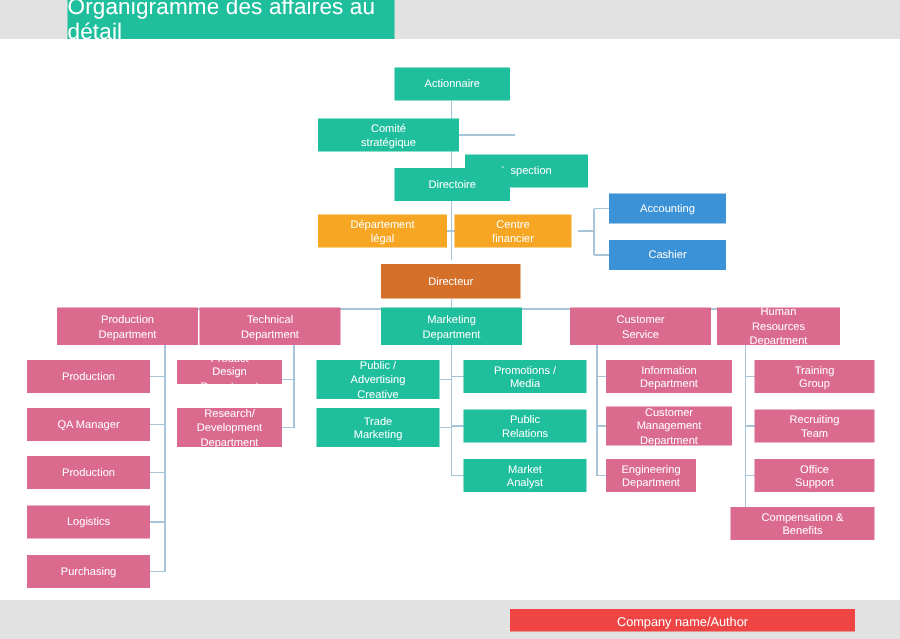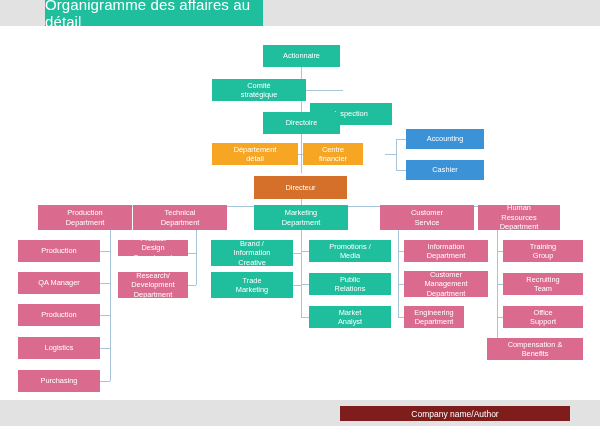--- a/index.html
+++ b/index.html
@@ -49,21 +49,21 @@
   .footer-band {
     position: absolute;
     left: 0; top: 400px;
     width: 600px; height: 26px;
     background: #e2e2e2;
   }
   .footer-chip {
     position: absolute;
     left: 340px; top: 406px;
     width: 230px; height: 15px;
-    background: #7f1d1d;
+    background: #ef4444;
     color: #ffffff;
     font-size: 8.5px;
     display: flex;
     align-items: center;
     justify-content: center;
     text-align: center;
   }
   
   #wires {
     position: absolute;
@@ -152,42 +152,42 @@
       <line x1="497" y1="284" x2="503" y2="284"></line>
       <line x1="497" y1="317" x2="503" y2="317"></line>
       <line x1="497" y1="348" x2="503" y2="348"></line>
     </g>
   </svg>
 
   <div class="node green" style="left:263px; top:45px;  width:77px;  height:22px;">Actionnaire</div>
   <div class="node green" style="left:212px; top:79px;  width:94px;  height:22px;">Comité stratégique</div>
   <div class="node green" style="left:310px; top:79px;  width:82px;  height:22px;margin-top:24px;">Inspection</div>
   <div class="node green" style="left:263px; top:112px; width:77px;  height:22px;">Directoire</div>
-  <div class="node orange" style="left:212px; top:143px; width:86px;  height:22px;">Département détail</div>
-  <div class="node orange" style="left:303px; top:143px; width:60px;  height:22px;">Centre financier</div>
+  <div class="node orange" style="left:212px; top:143px; width:86px;  height:22px;">Département légal</div>
+  <div class="node orange" style="left:303px; top:143px; width:78px;  height:22px;">Centre financier</div>
   <div class="node blue" style="left:406px; top:129px; width:78px;  height:20px;">Accounting</div>
   <div class="node blue" style="left:406px; top:160px; width:78px;  height:20px;">Cashier</div>
   <div class="node brown" style="left:254px; top:176px; width:93px;  height:23px;">Directeur</div>
 
   <div class="node pink" style="left:38px;  top:205px; width:94px;  height:25px;">Production Department</div>
   <div class="node pink" style="left:133px; top:205px; width:94px;  height:25px;">Technical Department</div>
   <div class="node green" style="left:254px; top:205px; width:94px;  height:25px;">Marketing Department</div>
   <div class="node pink" style="left:380px; top:205px; width:94px;  height:25px;">Customer Service</div>
   <div class="node pink" style="left:478px; top:205px; width:82px;  height:25px;">Human Resources Department</div>
 
   <div class="node pink" style="left:18px;  top:240px; width:82px;  height:22px;">Production</div>
   <div class="node pink" style="left:18px;  top:272px; width:82px;  height:22px;">QA Manager</div>
   <div class="node pink" style="left:18px;  top:304px; width:82px;  height:22px;">Production</div>
   <div class="node pink" style="left:18px;  top:337px; width:82px;  height:22px;">Logistics</div>
   <div class="node pink" style="left:18px;  top:370px; width:82px;  height:22px;">Purchasing</div>
 
   <div class="node pink" style="left:118px; top:240px; width:70px;  height:16px;">Product Design Department</div>
   <div class="node pink" style="left:118px; top:272px; width:70px;  height:26px;">Research/ Development Department</div>
 
-  <div class="node green" style="left:211px; top:240px; width:82px;  height:26px;">Brand / Information Creative</div>
+  <div class="node green" style="left:211px; top:240px; width:82px;  height:26px;">Public / Advertising Creative</div>
   <div class="node green" style="left:211px; top:272px; width:82px;  height:26px;">Trade Marketing</div>
 
   <div class="node green" style="left:309px; top:240px; width:82px;  height:22px;">Promotions / Media</div>
   <div class="node green" style="left:309px; top:273px; width:82px;  height:22px;">Public Relations</div>
   <div class="node green" style="left:309px; top:306px; width:82px;  height:22px;">Market Analyst</div>
 
   <div class="node pink" style="left:404px; top:240px; width:84px;  height:22px;">Information Department</div>
   <div class="node pink" style="left:404px; top:271px; width:84px;  height:26px;">Customer Management Department</div>
   <div class="node pink" style="left:404px; top:306px; width:60px;  height:22px;">Engineering Department</div>
 

